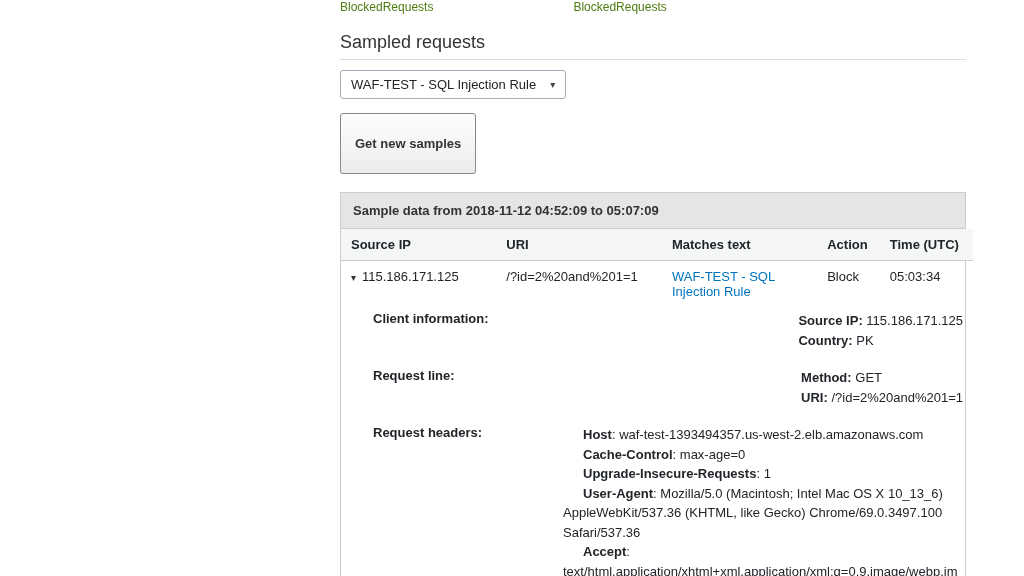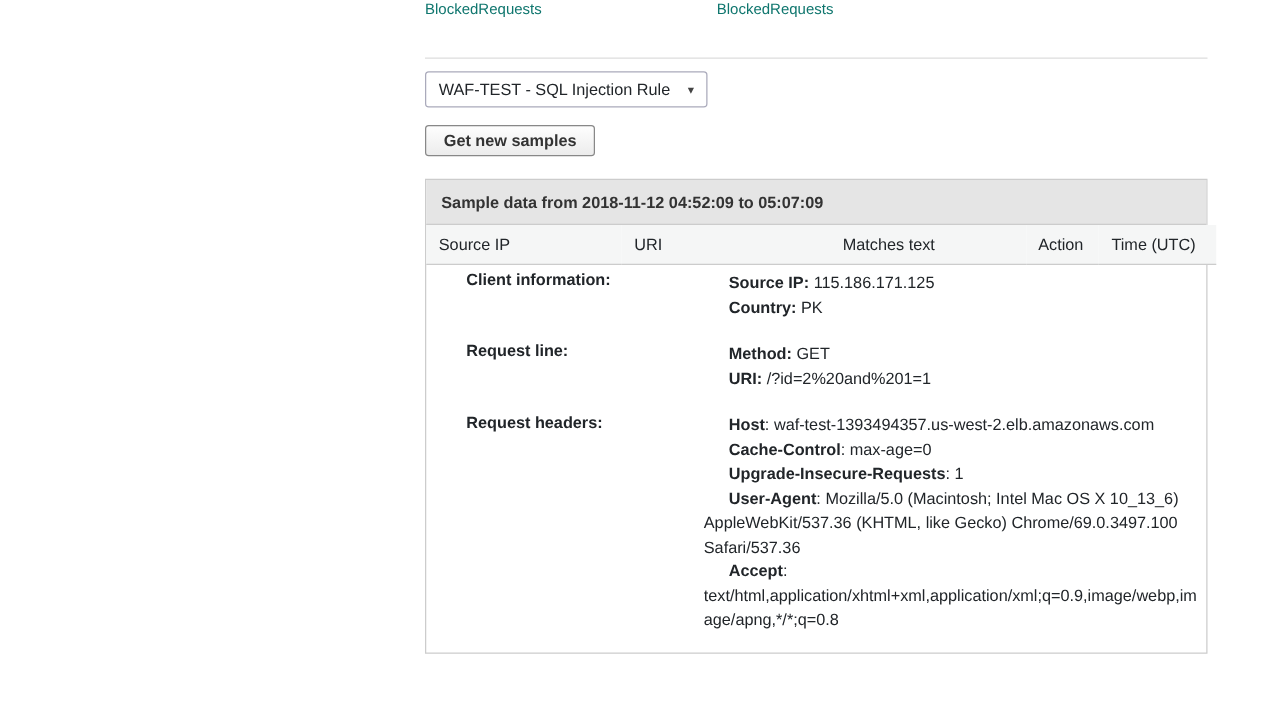--- a/index.html
+++ b/index.html
@@ -12,23 +12,23 @@
     height: 576px;
     overflow: hidden;
   }
   .page {
     padding-left: 340px;
     padding-right: 58px;
   }
   .top-trunc {
     display: flex;
     gap: 140px;
-    color: #0f766e;
+    color: #4d7c0f;
     font-size: 12px;
-    margin-bottom: 32px;
+    margin-bottom: 18px;
     overflow: hidden;
   }
   .top-trunc span { white-space: nowrap; }
   .section-title {
     font-size: 18px;
     font-weight: 400;
     color: #333;
     margin-bottom: 6px;
   }
   hr.sep {
@@ -53,21 +53,21 @@
   }
   .select-rule .caret {
     margin-left: 14px;
     font-size: 10px;
     color: #444;
   }
   .btn {
     display: inline-block;
     border: 1px solid #888;
     border-radius: 3px;
-    padding: 4px 14px;
+    padding: 22px 14px;
     font-size: 13px;
     font-weight: 700;
     background: linear-gradient(#fefefe,#ececec);
     color: #333;
     cursor: pointer;
     margin-bottom: 18px;
   }
   .panel {
     border: 1px solid #ccc;
   }
@@ -78,21 +78,21 @@
     font-size: 13px;
     font-weight: 700;
     color: #333;
   }
   table.samples {
     width: 100%;
     border-collapse: collapse;
   }
   table.samples thead th {
     text-align: left;
-    font-weight: 400;
+    font-weight: 700;
     font-size: 13px;
     background: #f5f6f6;
     border-bottom: 1px solid #ccc;
     padding: 8px 10px;
   }
   table.samples td {
     padding: 8px 10px;
     vertical-align: top;
     font-size: 13px;
   }
@@ -107,20 +107,21 @@
     margin-right: 6px;
     font-size: 10px;
     color: #333;
   }
   .detail-block {
     padding: 4px 10px 10px 32px;
   }
   .detail-row {
     display: flex;
     margin-bottom: 18px;
+    justify-content: space-between;
   }
   .detail-row.nogap { margin-bottom: 6px; }
   .dlabel {
     width: 190px;
     font-weight: 700;
     font-size: 13px;
     flex-shrink: 0;
   }
   .dval {
     font-size: 13px;
@@ -132,20 +133,21 @@
 </style>
 </head>
 <body>
 
 <div class="page">
   <div class="top-trunc">
     <span>BlockedRequests</span>
     <span>BlockedRequests</span>
   </div>
 
+  <div class="section-title">Sampled requests</div>
   <hr class="sep">
 
 
   <div class="select-rule">
     <span>WAF-TEST - SQL Injection Rule</span>
     <span class="caret">▾</span>
   </div>
   <br>
   <div class="btn">Get new samples</div>
 
@@ -157,20 +159,29 @@
         <tr>
           <th class="col-ip">Source IP</th>
           <th class="col-uri">URI</th>
           <th class="col-rule">Matches text</th>
           <th class="col-action">Action</th>
           <th class="col-time">Time (UTC)</th>
         </tr>
       </thead>
       <tbody>
         <tr>
+          <td>
+            <span class="row-caret">▾</span><span>115.186.171.125</span>
+          </td>
+          <td>/?id=2%20and%201=1</td>
+          <td><a href="#" class="rule-link">WAF-TEST - SQL Injection Rule</a></td>
+          <td>Block</td>
+          <td>05:03:34</td>
+        </tr>
+        <tr>
           <td colspan="5" style="padding:0;">
             <div class="detail-block">
 
               <div class="detail-row">
                 <div class="dlabel">Client information:</div>
                 <div class="dval">
                   <div><span class="k">Source IP:</span> <span>115.186.171.125</span></div>
                   <div><span class="k">Country:</span> <span>PK</span></div>
                 </div>
               </div>

